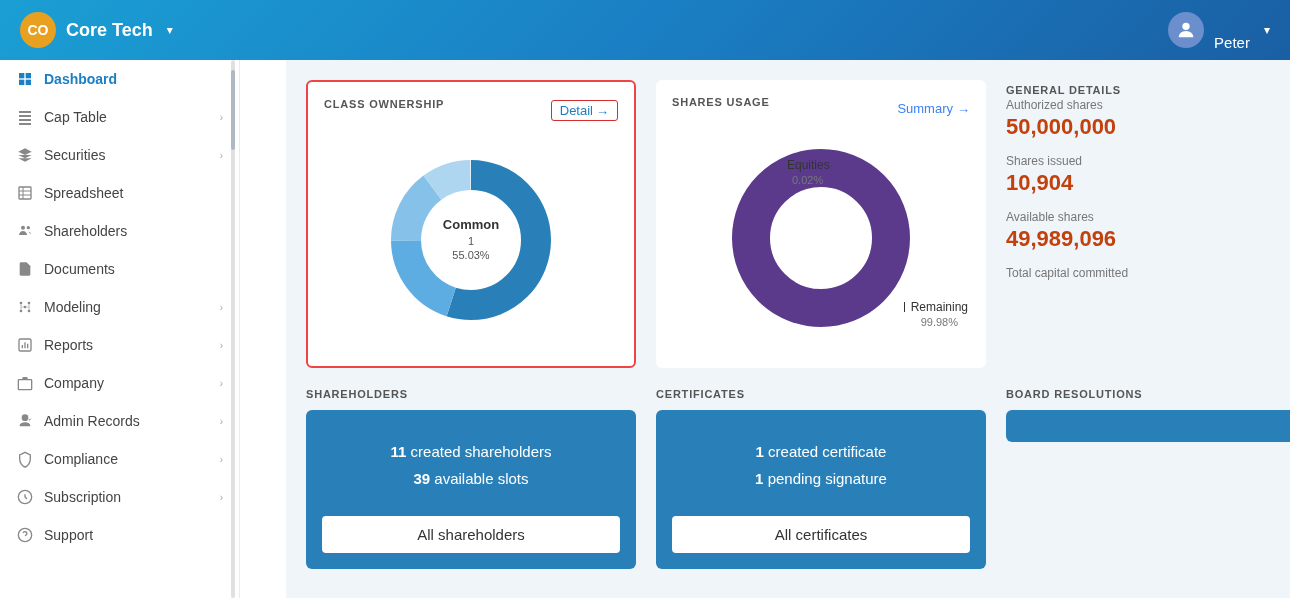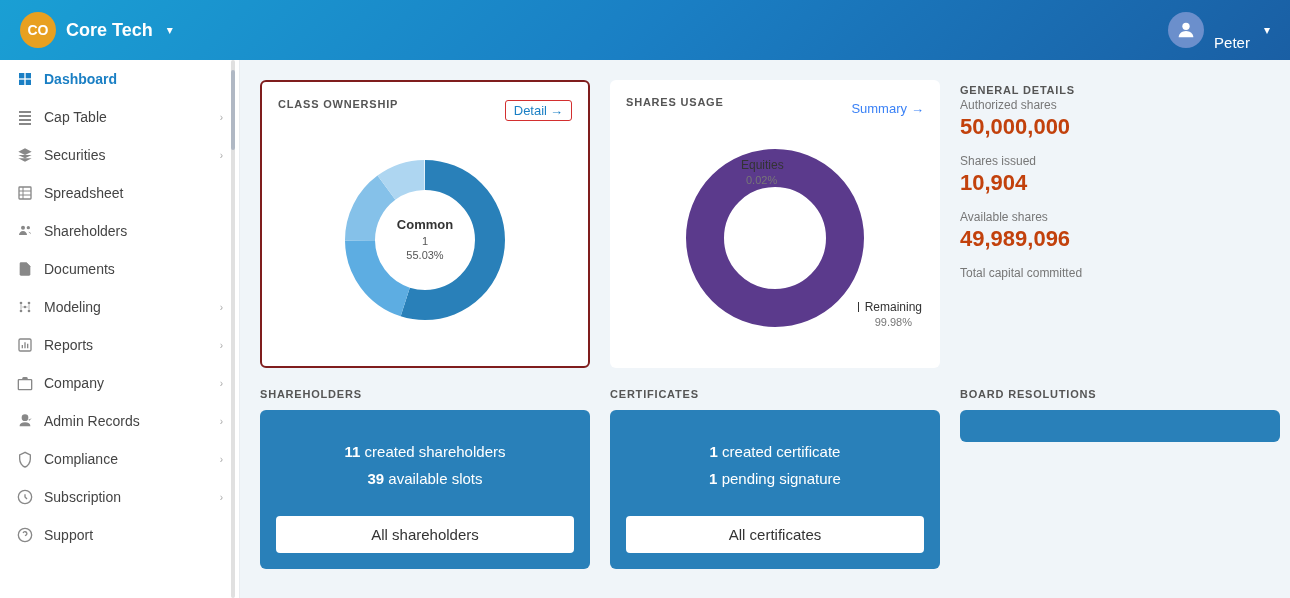--- a/index.html
+++ b/index.html
@@ -25,21 +25,21 @@
     .chevron-down { color: white; font-size: 12px; margin-left: 4px; }
     .header-right { display: flex; align-items: center; gap: 10px; }
     .user-avatar {
       width: 36px; height: 36px; border-radius: 50%;
       background: #6b8fcc; display: flex; align-items: center; justify-content: center;
       color: white; font-size: 16px;
     }
     .user-name { color: white; font-size: 15px; margin-top: 24px; }
 
     
-    .main { display: flex; flex: 1; overflow: hidden; }
+    .main { display: flex; flex: 1; overflow: hidden; gap: 46px; }
 
     
     .sidebar {
       width: 240px;
       background: white;
       border-right: 1px solid #e8ecf0;
       flex-shrink: 0;
       overflow-y: auto;
       position: relative;
     }
@@ -75,21 +75,21 @@
     
     .card {
       background: white;
       border-radius: 6px;
       padding: 16px;
     }
     .card-highlighted {
       background: white;
       border-radius: 6px;
       padding: 16px;
-      border: 2px solid #7f1d1d;
+      border: 2px solid #ef4444;
     }
     .card-transparent { background: transparent; }
 
     .section-title {
       font-size: 11px; font-weight: 700; letter-spacing: 0.8px;
       color: #555; text-transform: uppercase; margin-bottom: 12px;
     }
 
     
     .card-header { display: flex; align-items: center; justify-content: space-between; margin-bottom: 8px; }

